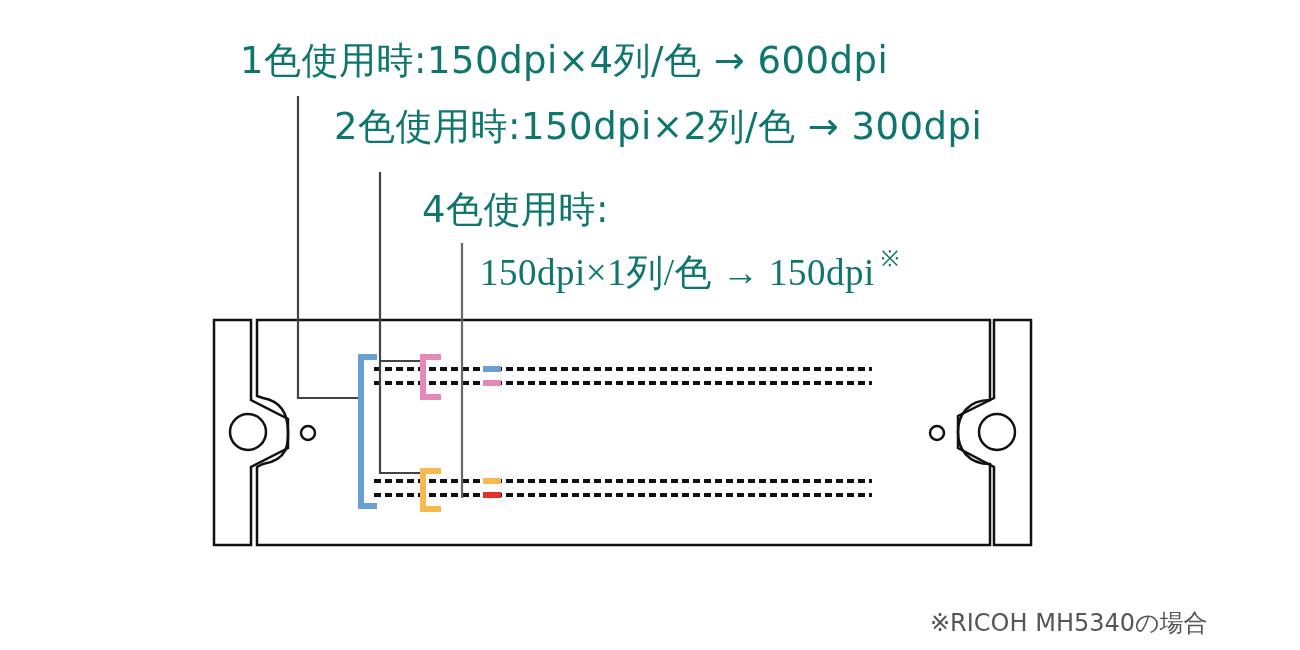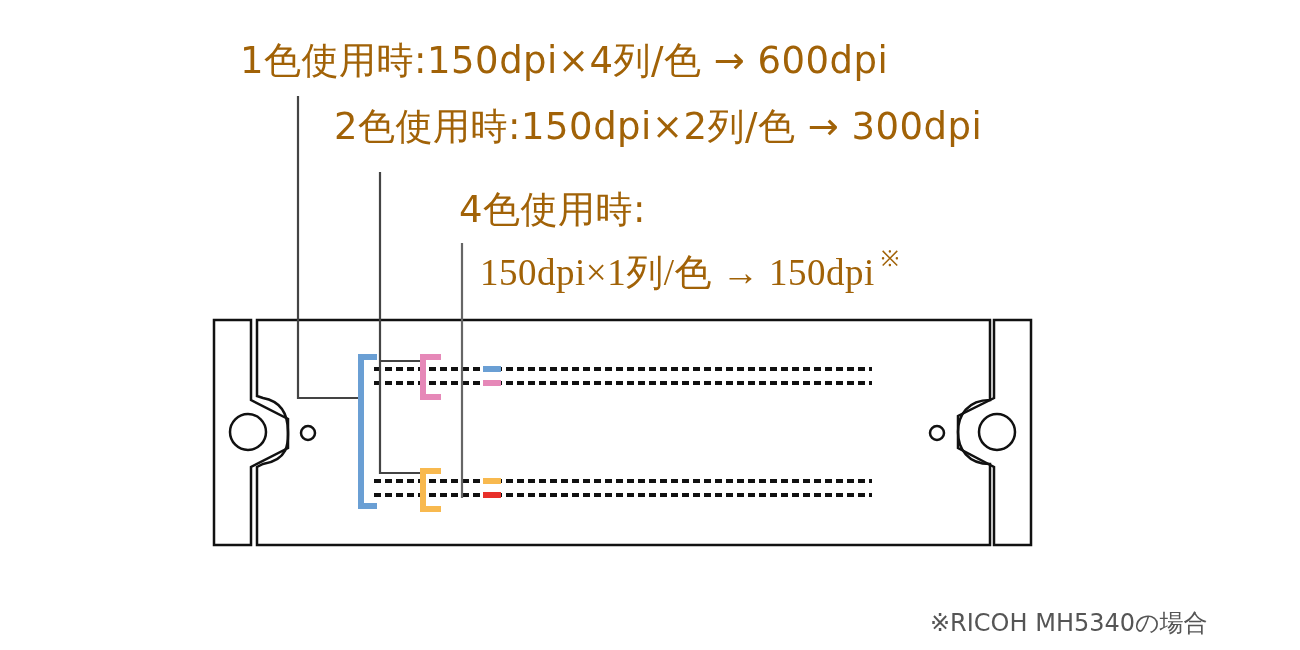--- a/index.html
+++ b/index.html
@@ -1,18 +1,18 @@
 <!DOCTYPE html>
 <html><head>
 <meta charset="utf-8">
 <style>
   html, body { margin:0; padding:0; background:#ffffff; }
   body { width:1300px; height:650px; position:relative; overflow:hidden;
          font-family:"DejaVu Sans","Liberation Sans",sans-serif; color:#555555; }
-  .label { position:absolute; white-space:nowrap; font-size:37px; line-height:1; color:#a16207; letter-spacing:0.5px; }
+  .label { position:absolute; white-space:nowrap; font-size:37px; line-height:1; color:#0f766e; letter-spacing:0.5px; }
   .note-mark { font-size:22px; vertical-align:top; position:relative; top:-6px; margin-left:6px; }
   .footnote { position:absolute; font-size:24px; color:#555555; white-space:nowrap; line-height:1; }
   svg { position:absolute; left:0; top:0; }
 </style>
 </head>
 <body>
 
 <svg width="1300" height="650" viewBox="0 0 1300 650">
 
   <g fill="none" stroke="#111" stroke-width="2.5">
@@ -50,17 +50,17 @@
 
   <g fill="none" stroke="#444" stroke-width="2.2">
     <path d="M298,96 V398 H358"></path>
     <path d="M380,172 V473 H420 M380,361 H420"></path>
     <path d="M462,243 V498" stroke="#666"></path>
   </g>
 </svg>
 
 <div class="label" style="left:240px; top:42px;">1色使用時:150dpi×4列/色 → 600dpi</div>
 <div class="label" style="left:334px; top:108px;">2色使用時:150dpi×2列/色 → 300dpi</div>
-<div class="label" style="left:422px; top:191px;margin-left:37px;">4色使用時:</div>
+<div class="label" style="left:422px; top:191px;">4色使用時:</div>
 <div class="label" style="left:480px; top:254px;font-family:Liberation Serif, serif;">
   <span>150dpi×1列/色 → 150dpi</span><span class="note-mark">※</span>
 </div>
 <div class="footnote" style="left:930px; top:611px;">※RICOH MH5340の場合</div>
 
 </body></html>

